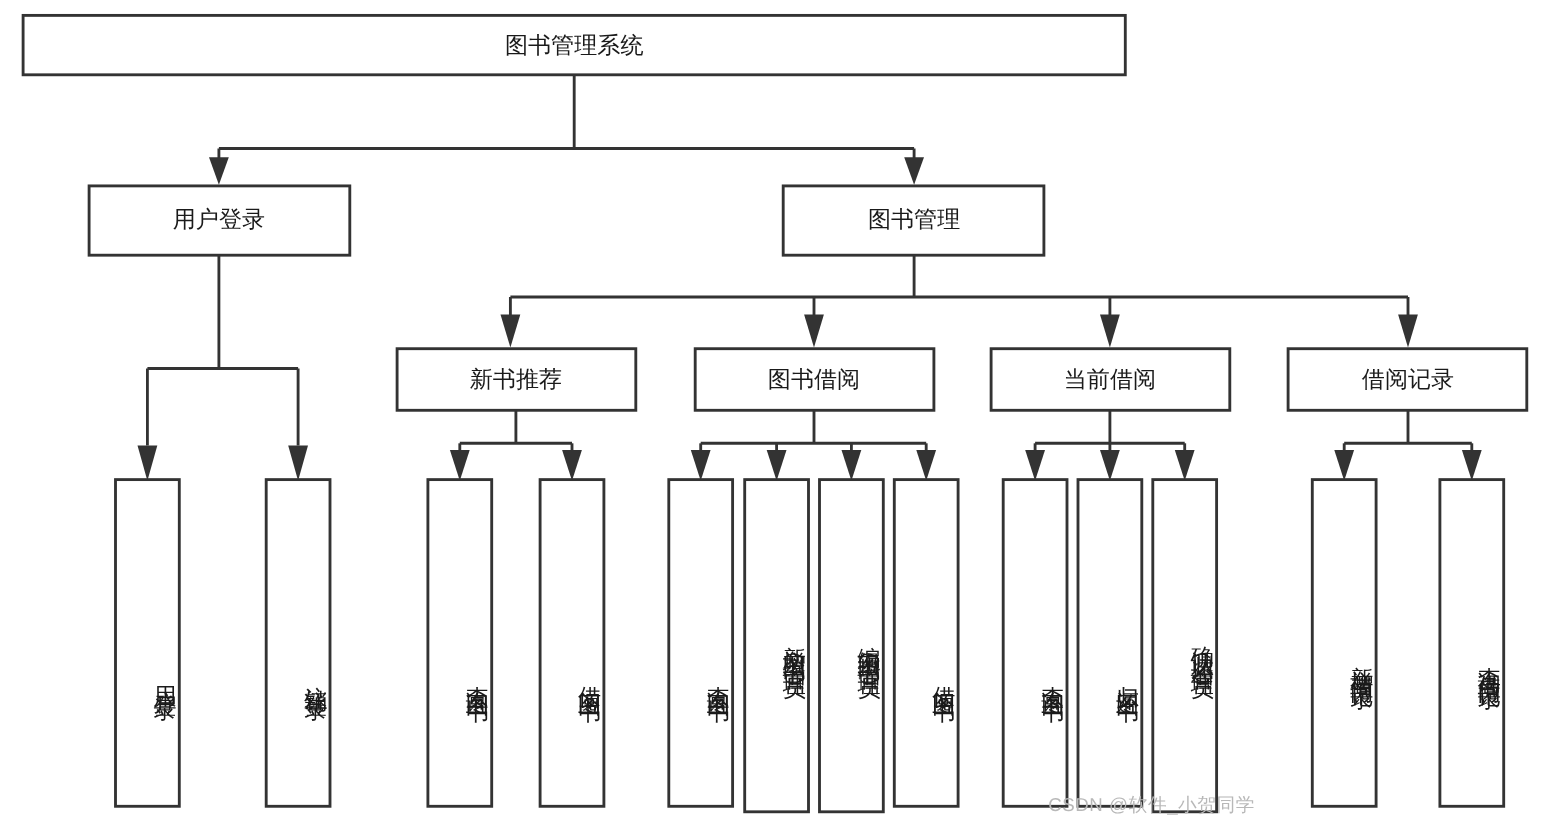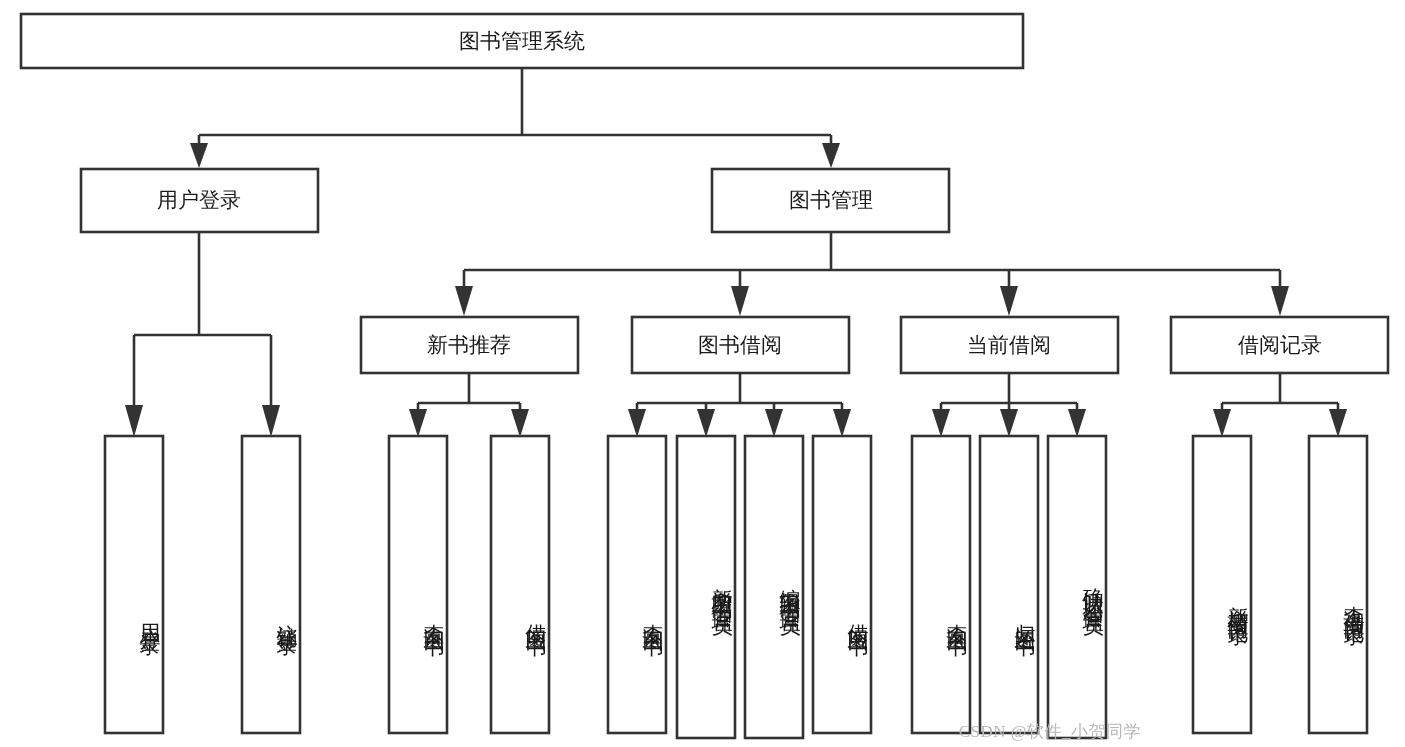--- a/index.html
+++ b/index.html
@@ -61,21 +61,21 @@
     line-height: 1.25;
     color: #1a1a1a;
     letter-spacing: 4px;
     white-space: nowrap;
     pointer-events: none;
   }
   .watermark {
     position: absolute;
     right: 8px;
     bottom: 4px;
-    font-family: Liberation Serif, serif;
+    font-family: Liberation Sans, sans-serif;
     font-size: 17px;
     color: #b8b8b8;
     white-space: nowrap;
     letter-spacing: 0.5px;
   }
 </style>
 </head>
 <body>
 
 <div id="diagram-root">

